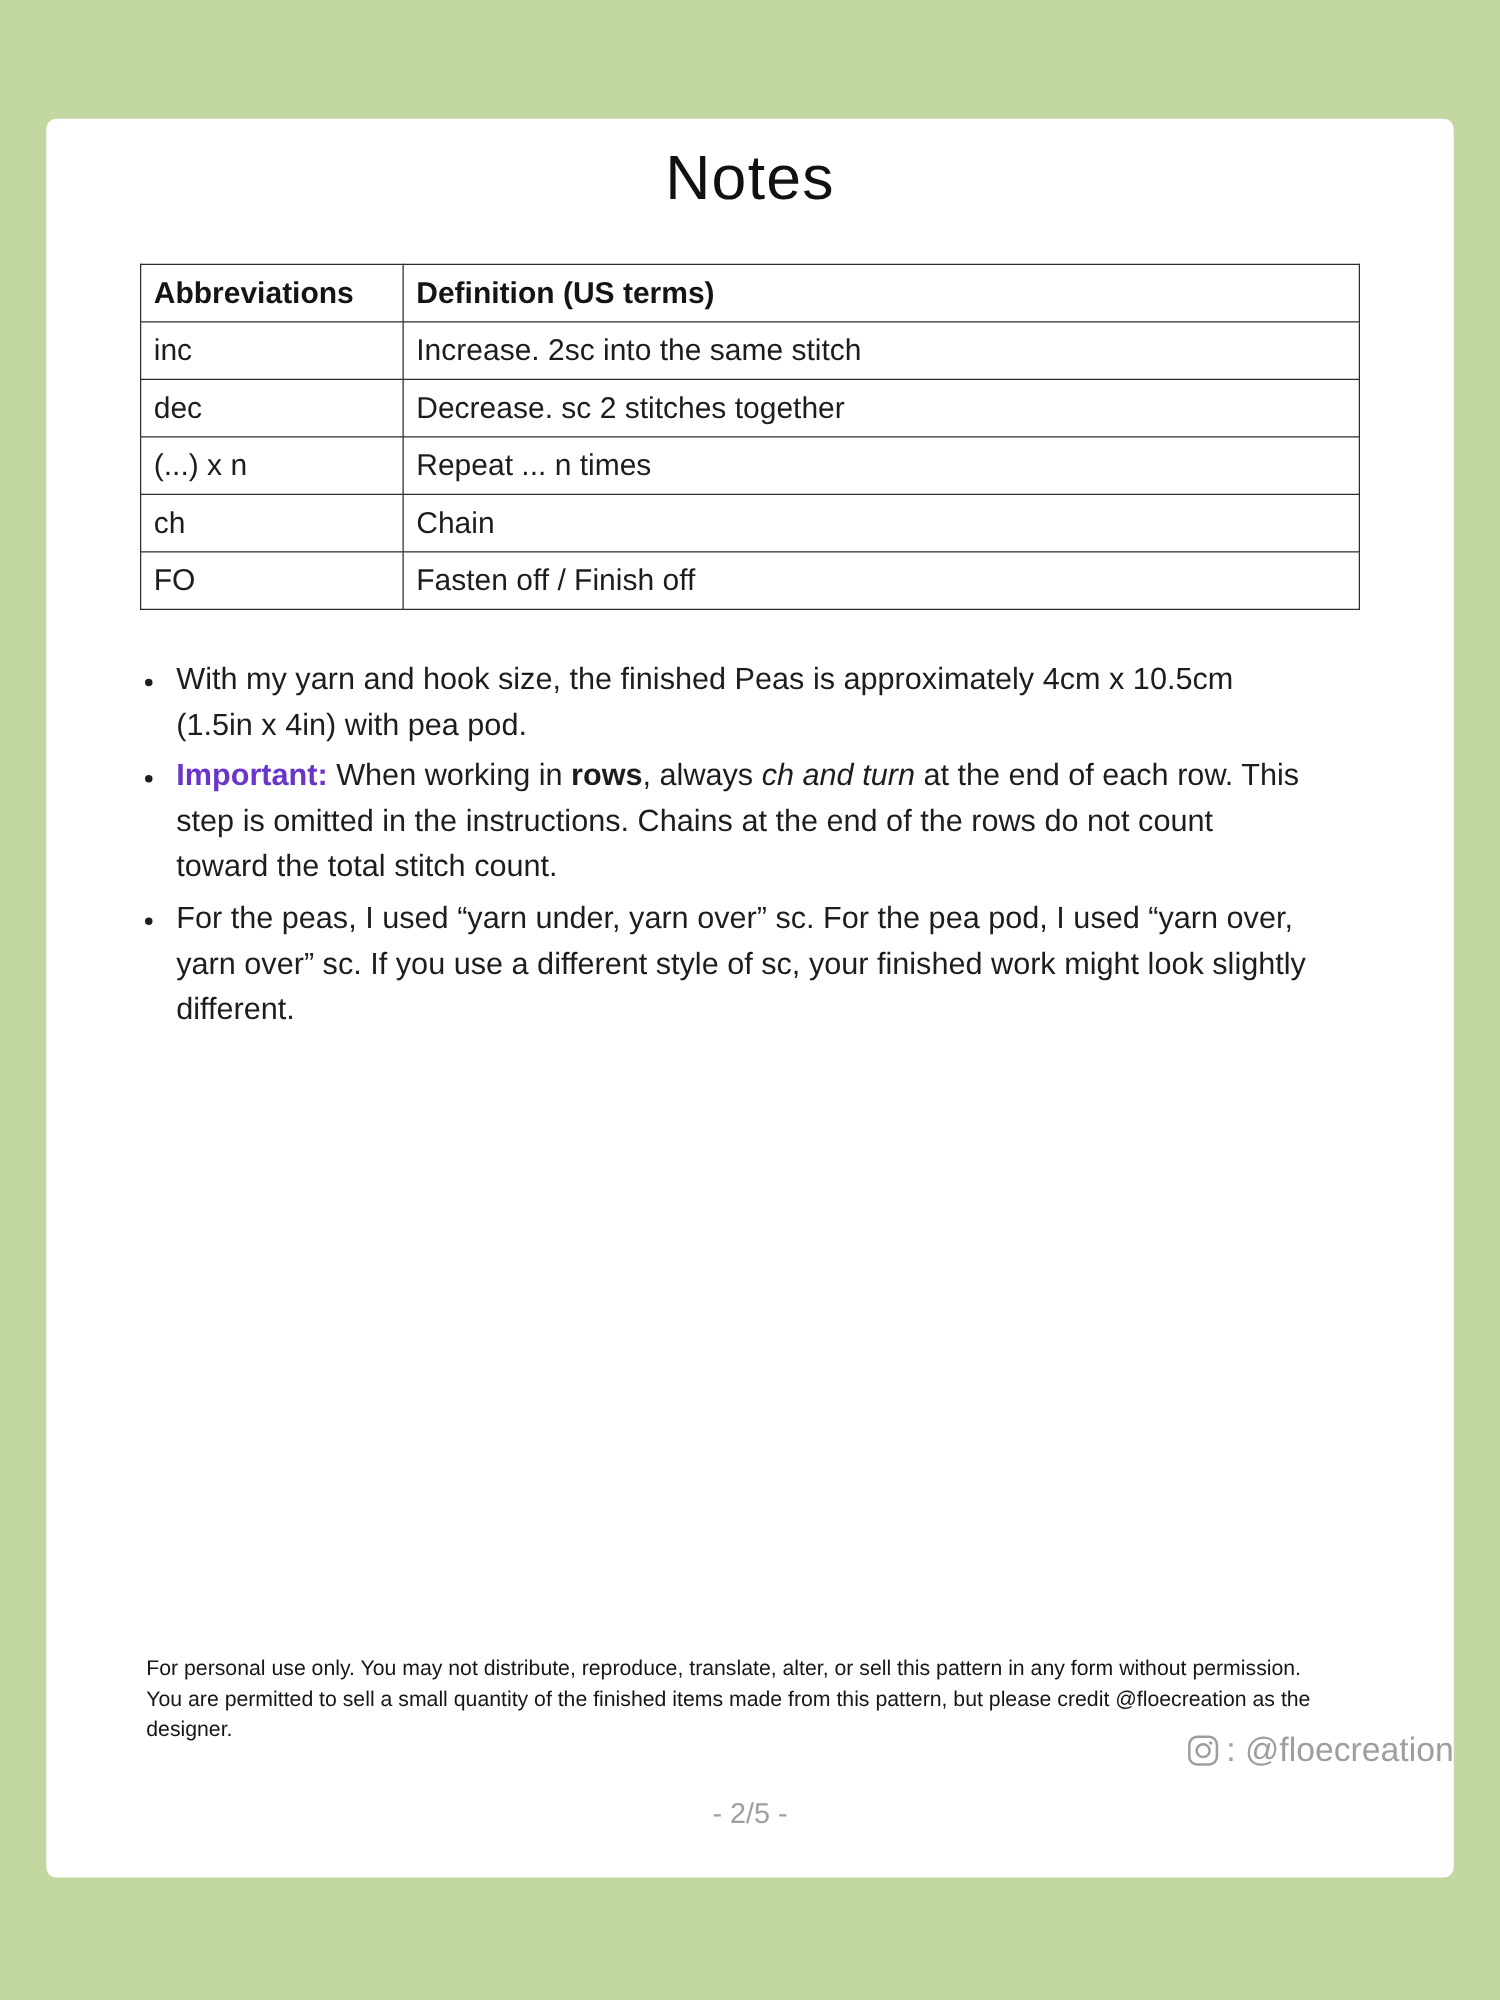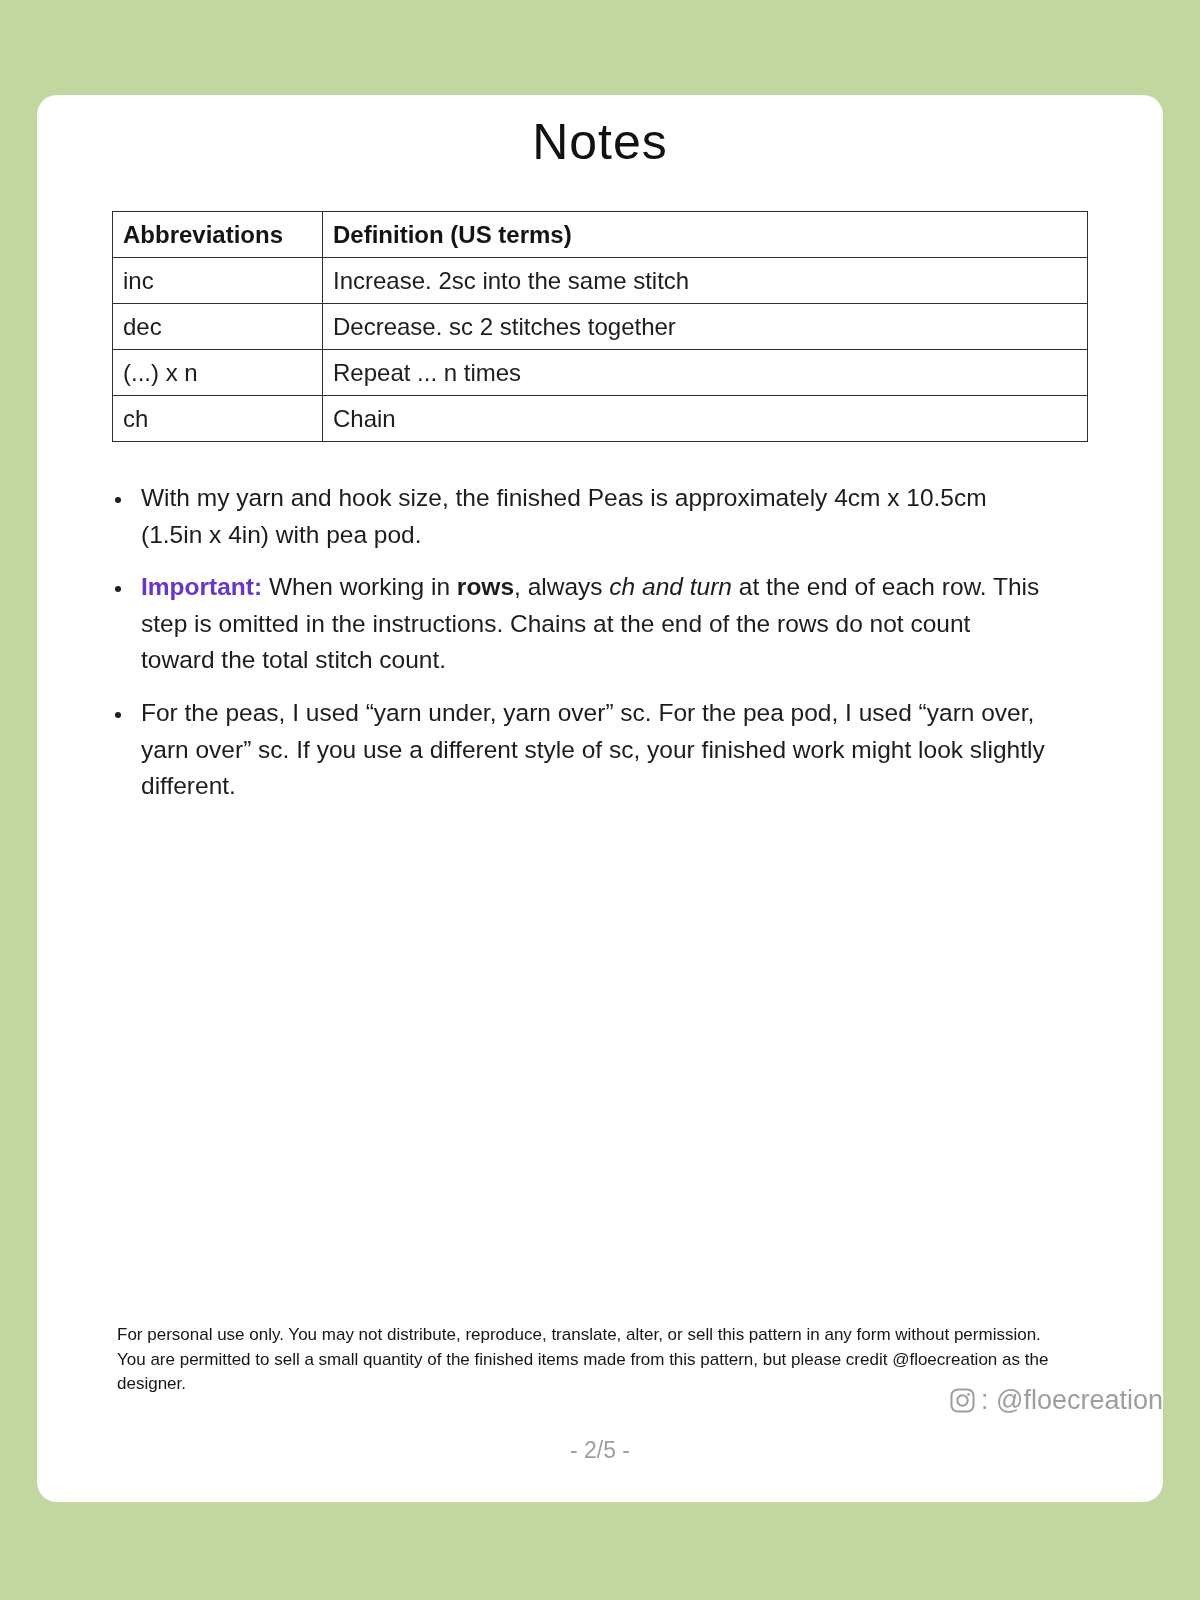--- a/index.html
+++ b/index.html
@@ -15,21 +15,21 @@
   body{
     background:var(--bg);
     font-family:"Liberation Sans", sans-serif;
     color:var(--ink);
   }
   .card{
     position:absolute;
     left:37px; top:95px;
     width:1126px; height:1407px;
     background:var(--card);
-    border-radius:20px;
+    border-radius:8px;
   }
   .title{
     margin:0;
     padding-top:16px;
     text-align:center;
     font-size:50px;
     line-height:62px;
     font-weight:500;
     letter-spacing:1px;
     color:#111;
@@ -56,21 +56,21 @@
   ul.notes{
     margin:38px 0 0 0;
     padding-left:97px;
     width:1012px;
     list-style:disc;
   }
   ul.notes li{
     font-size:24.5px;
     line-height:36.6px;
     padding-left:7px;
-    margin:16px 0 1px 0;
+    margin:4px 0 1px 0;
   }
   ul.notes li::marker{font-size:20px;}
   .seg-bold{font-weight:700;}
   .seg-italic{font-style:italic;}
   .seg-important{font-weight:700;color:var(--purple);}
   .footer{
     position:absolute;
     left:0; top:1228px;
     width:100%;
     height:170px;
@@ -131,20 +131,24 @@
           <td>Decrease. sc 2 stitches together</td>
         </tr>
         <tr>
           <td>(...) x n</td>
           <td>Repeat ... n times</td>
         </tr>
         <tr>
           <td>ch</td>
           <td>Chain</td>
         </tr>
+        <tr>
+          <td>FO</td>
+          <td>Fasten off / Finish off</td>
+        </tr>
       </tbody>
   </table>
 
   <ul class="notes" id="notes-list">
       <li><span class="">With my yarn and hook size, the finished Peas is approximately 4cm x 10.5cm (1.5in x 4in) with pea pod.</span></li>
       <li><span class="seg-important">Important:</span><span class=""> When working in </span><span class="seg-bold">rows</span><span class="">, always </span><span class="seg-italic">ch and turn</span><span class=""> at the end of each row. This step is omitted in the instructions. Chains at the end of the rows do not count toward the total stitch count.</span></li>
       <li><span class="">For the peas, I used “yarn under, yarn over” sc. For the pea pod, I used “yarn over, yarn over” sc. If you use a different style of sc, your finished work might look slightly different.</span></li>
     </ul>
 
   <div class="footer">

